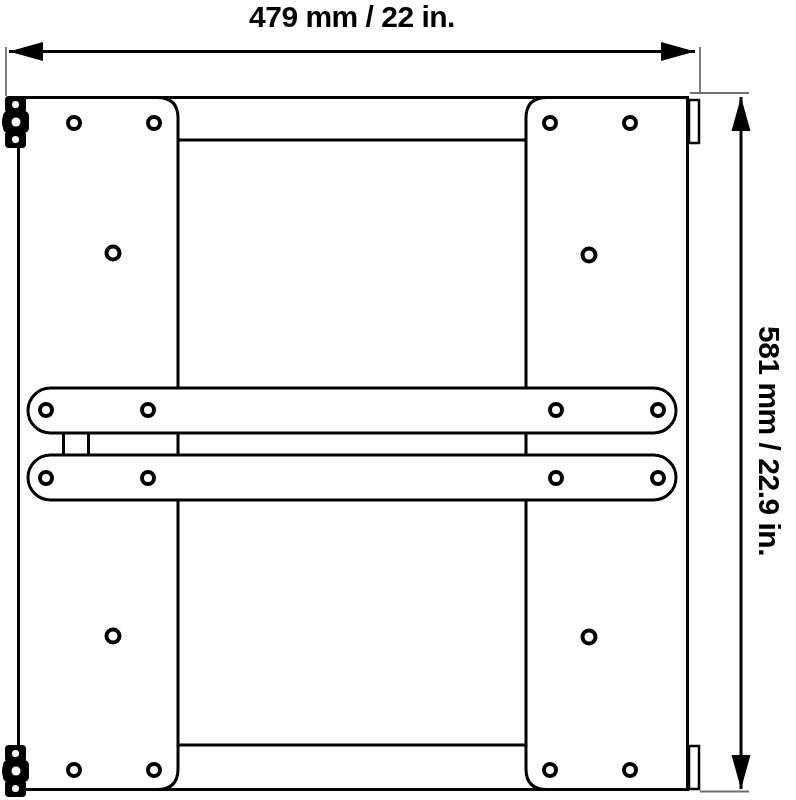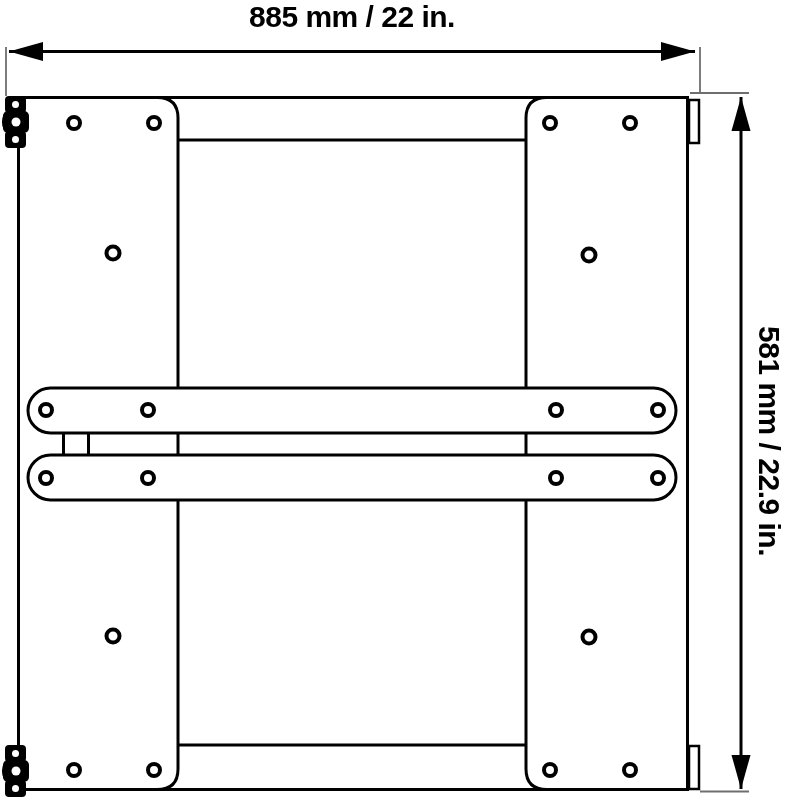--- a/index.html
+++ b/index.html
@@ -124,17 +124,17 @@
 
     <g>
       <line x1="690" y1="93" x2="749" y2="93" stroke="#6e6e6e" stroke-width="1.8"></line>
       <line x1="700" y1="791.5" x2="749" y2="791.5" stroke="#6e6e6e" stroke-width="1.8"></line>
       <line x1="741" y1="97" x2="741" y2="789"></line>
       <polygon points="741,97 731.5,131 750.5,131" fill="#000000" stroke="none"></polygon>
       <polygon points="741,789 731.5,755 750.5,755" fill="#000000" stroke="none"></polygon>
     </g>
   </svg>
 
-  <div class="dim-label top">885 mm / 22 in.</div>
+  <div class="dim-label top">479 mm / 22 in.</div>
 
   <div class="dim-label right">581 mm / 22.9 in.</div>
 
 </div>
 
 </body></html>

